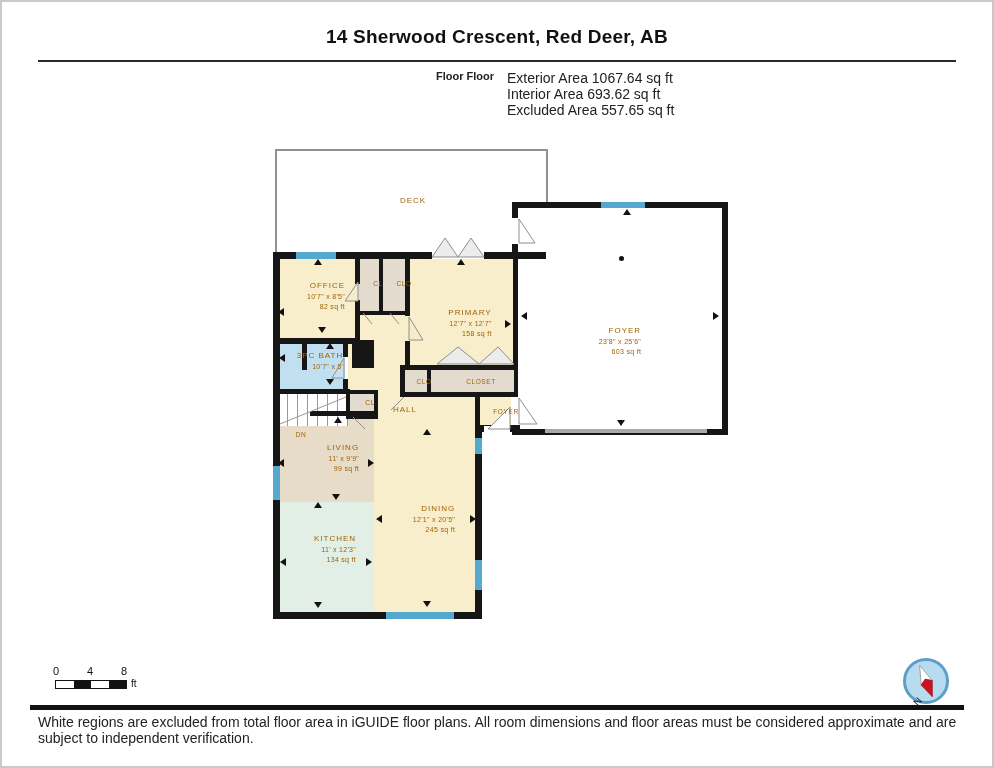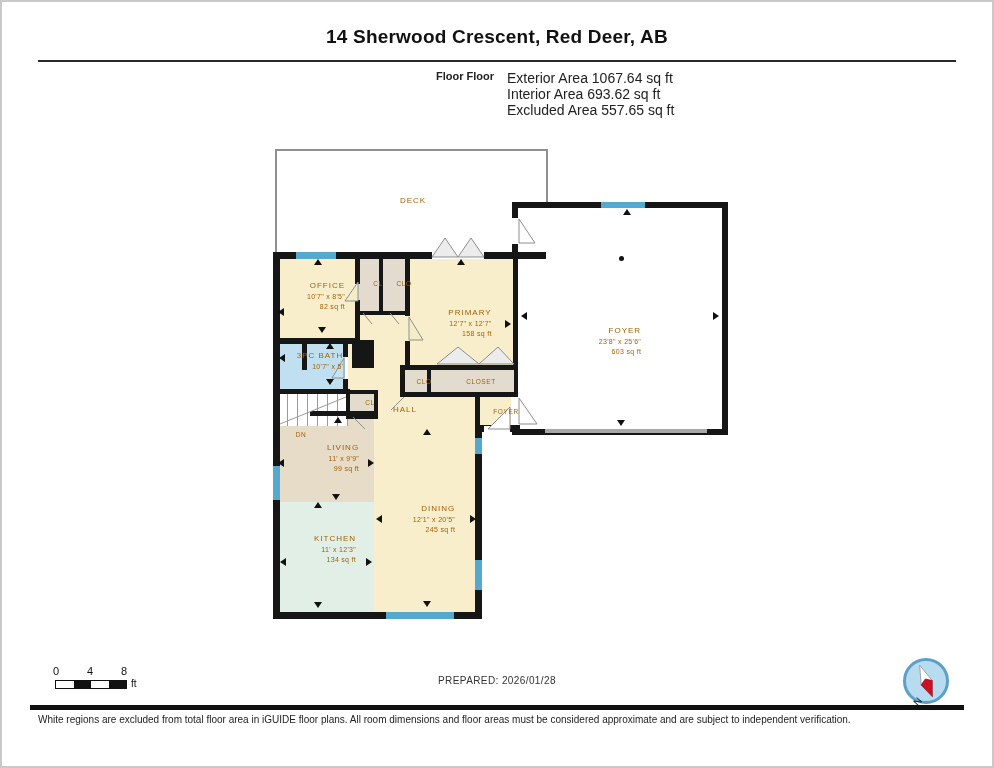--- a/index.html
+++ b/index.html
@@ -41,21 +41,21 @@
   .sbar{position:absolute;left:55px;top:680px;width:70px;height:7px;border:1px solid #111;display:flex;z-index:2;}
   .sbar span{flex:1;}
   .sbar span:nth-child(2),.sbar span:nth-child(4){background:#111;}
   .sunit{position:absolute;left:131px;top:678px;font-size:10px;color:#111;}
   .prepared{position:absolute;left:0;top:675px;width:994px;text-align:center;font-size:10px;color:#333;letter-spacing:.4px;}
   .compass{position:absolute;left:903px;top:658px;width:40px;height:40px;border-radius:50%;
            background:#b7dcf0;border:3px solid #5c9fc7;z-index:2;}
   .compass svg{transform:rotate(-22deg);}
   .north{position:absolute;left:914px;top:696px;font-size:10px;color:#111;transform:rotate(-48deg);z-index:7;}
   .fbar{position:absolute;left:30px;top:705px;width:934px;height:5px;background:#111;}
-  .disclaimer{position:absolute;left:38px;top:714px;width:930px;font-size:10px;color:#222;}
+  .disclaimer{position:absolute;left:38px;top:714px;width:930px;font-size:14px;color:#222;}
 </style>
 </head>
 <body>
 
 <div id="page">
 
   <div class="title">14 Sherwood Crescent, Red Deer, AB</div>
   <div class="hr"></div>
   <div class="floorlbl">Floor Floor</div>
   <div class="arealine" style="top:70px">Exterior Area 1067.64 sq ft</div>
@@ -228,21 +228,20 @@
   <div class="tick" style="left:90px">4</div>
   <div class="tick" style="left:124px">8</div>
   <div class="sbar">
       <span></span>
       <span></span>
       <span></span>
       <span></span>
     </div>
   <div class="sunit">ft</div>
 
-  <div class="prepared">PREPARED: 2026/01/28</div>
 
   <div class="compass">
     <svg width="40" height="40" viewBox="0 0 40 40">
       <polygon points="20,3 14,22 20,18 26,22" fill="#ffffff" stroke="#999999" stroke-width="0.8"></polygon>
       <polygon points="20,37 14,22 20,18 26,22" fill="#cc1122" stroke="#991018" stroke-width="0.6"></polygon>
     </svg>
   </div>
   <div class="north">N</div>
 
   <div class="fbar"></div>

